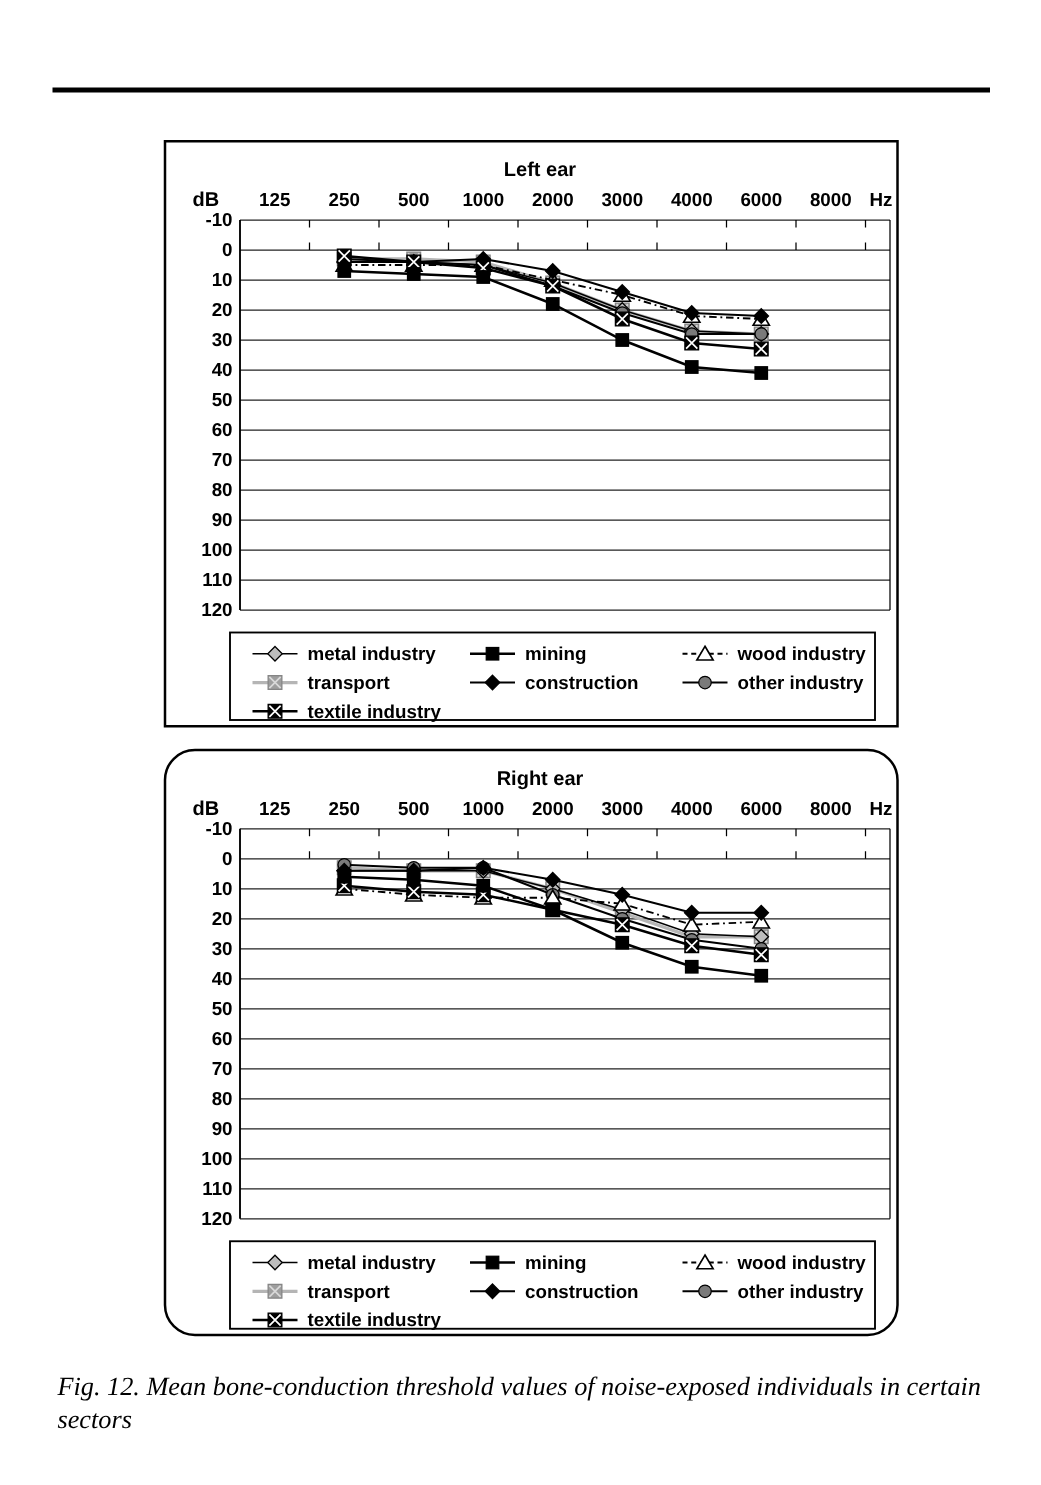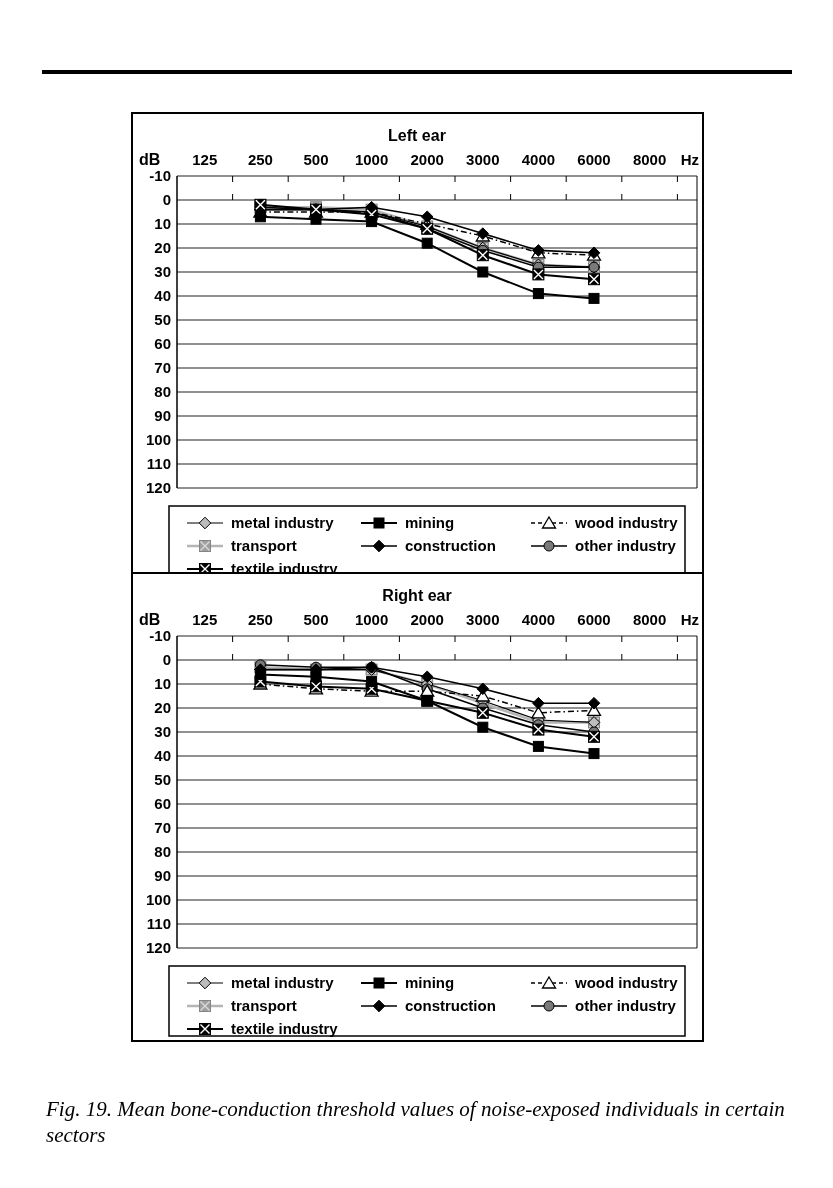--- a/index.html
+++ b/index.html
@@ -2,23 +2,23 @@
 <html><head>
 <meta charset="utf-8">
 <style>
   html,body{margin:0;padding:0;background:#ffffff;}
   .page{position:relative;width:833px;height:1188px;background:#ffffff;overflow:hidden;
         font-family:"Liberation Serif", serif;}
   .journal-header{position:absolute;top:44px;left:0;width:100%;text-align:center;
         font-variant:small-caps;font-size:16px;color:#000;letter-spacing:0.3px;}
   .header-rule{position:absolute;top:70px;left:42px;width:750px;height:4px;background:#000;}
   .chart-frame{position:absolute;left:131px;width:569px;height:466px;
-        border:2px solid #000;background:#fff;box-sizing:content-box;}
+        border:2px solid #000;background:#fff;box-sizing:content-box;padding-left:15px;}
   #chart-left{top:112px;}
-  #chart-right{top:572px;}
+  #chart-right{top:599px;border-radius:25px;}
   .chart-frame svg{display:block;}
   .figure-caption{position:absolute;top:1096px;left:46px;width:758px;
         font-style:italic;font-size:21px;line-height:1.25;color:#000;}
   svg text{font-family:"Liberation Sans", sans-serif;font-weight:bold;fill:#000;}
 </style>
 </head>
 <body>
 
 <div class="page">
 
@@ -460,15 +460,15 @@
             <g>
               <rect x="66.5" y="449.5" width="11" height="11" fill="#000000" stroke="#000000"></rect>
               <path d="M 67.5 450.5 L 76.5 459.5 M 76.5 450.5 L 67.5 459.5" stroke="#ffffff" stroke-width="1.4"></path>
             </g>
             <text x="98" y="460" font-size="15">textile industry</text>
           </g>
         </g>
       </svg>
   </div>
 
-  <div class="figure-caption">Fig. 19. Mean bone-conduction threshold values of noise-exposed individuals in certain sectors</div>
+  <div class="figure-caption">Fig. 12. Mean bone-conduction threshold values of noise-exposed individuals in certain sectors</div>
 
 </div>
 
 </body></html>

